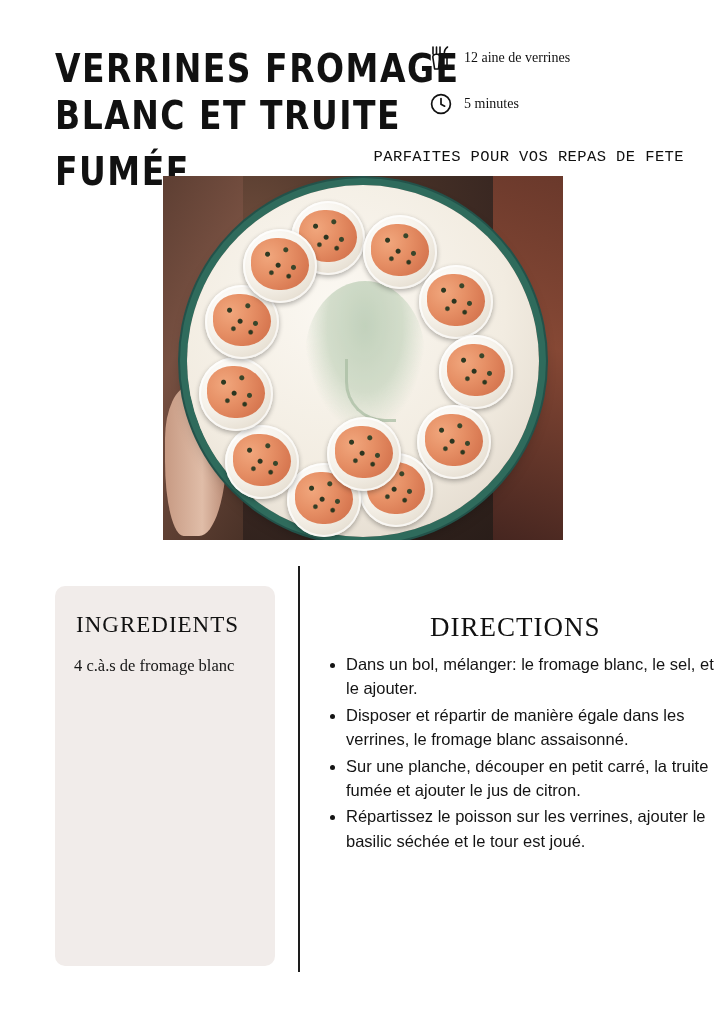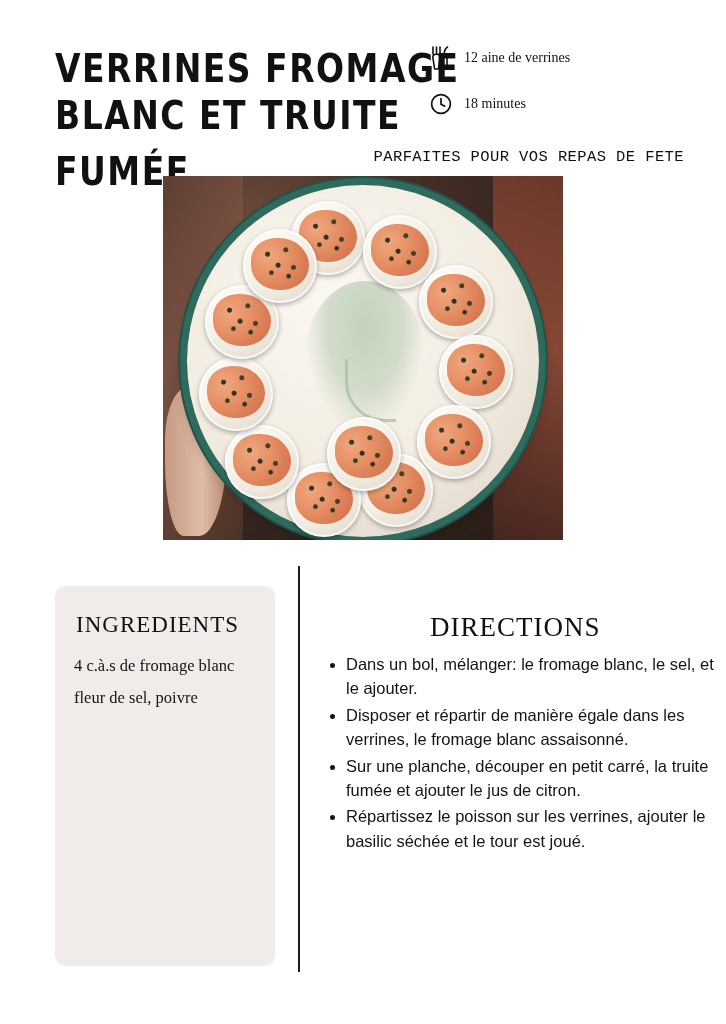--- a/index.html
+++ b/index.html
@@ -270,21 +270,21 @@
       </span>
       <span class="meta-text">12 aine de verrines</span>
     </div>
     <div class="meta-row">
       <span class="meta-icon">
         <svg width="24" height="24" viewBox="0 0 24 24" aria-hidden="true">
           <circle cx="12" cy="12" r="9.4" fill="none" stroke="#111" stroke-width="1.7"></circle>
           <path d="M12 6.6 L12 12.2 L15.7 14.2" fill="none" stroke="#111" stroke-width="1.7" stroke-linecap="round" stroke-linejoin="round"></path>
         </svg>
       </span>
-      <span class="meta-text">18 minutes</span>
+      <span class="meta-text">5 minutes</span>
     </div>
   </div>
 
 </div>
 
 <div class="subtitle">Parfaites pour vos repas de fete</div>
 
 <div class="photo-wrap">
   <div class="photo">
     <div class="wood-left"></div>
@@ -345,21 +345,20 @@
     </div>
   </div>
 </div>
 
 <div class="divider"></div>
 
 <div class="ingredients-card"></div>
 <div class="ingredients-title">Ingredients</div>
 <ul class="ingredients-list">
   <li>4 c.à.s de fromage blanc</li>
-  <li>fleur de sel, poivre</li>
 </ul>
 
 <div class="directions-title">Directions</div>
 <ul class="directions-list">
   <li>Dans un bol, mélanger: le fromage blanc, le sel, et le ajouter.</li>
   <li> Disposer et répartir de manière égale dans les verrines, le fromage blanc assaisonné.</li>
   <li> Sur une planche, découper en petit carré, la truite fumée et ajouter le jus de citron.</li>
   <li>Répartissez le poisson sur les verrines, ajouter le basilic séchée et le tour est joué.</li>
 </ul>
 

